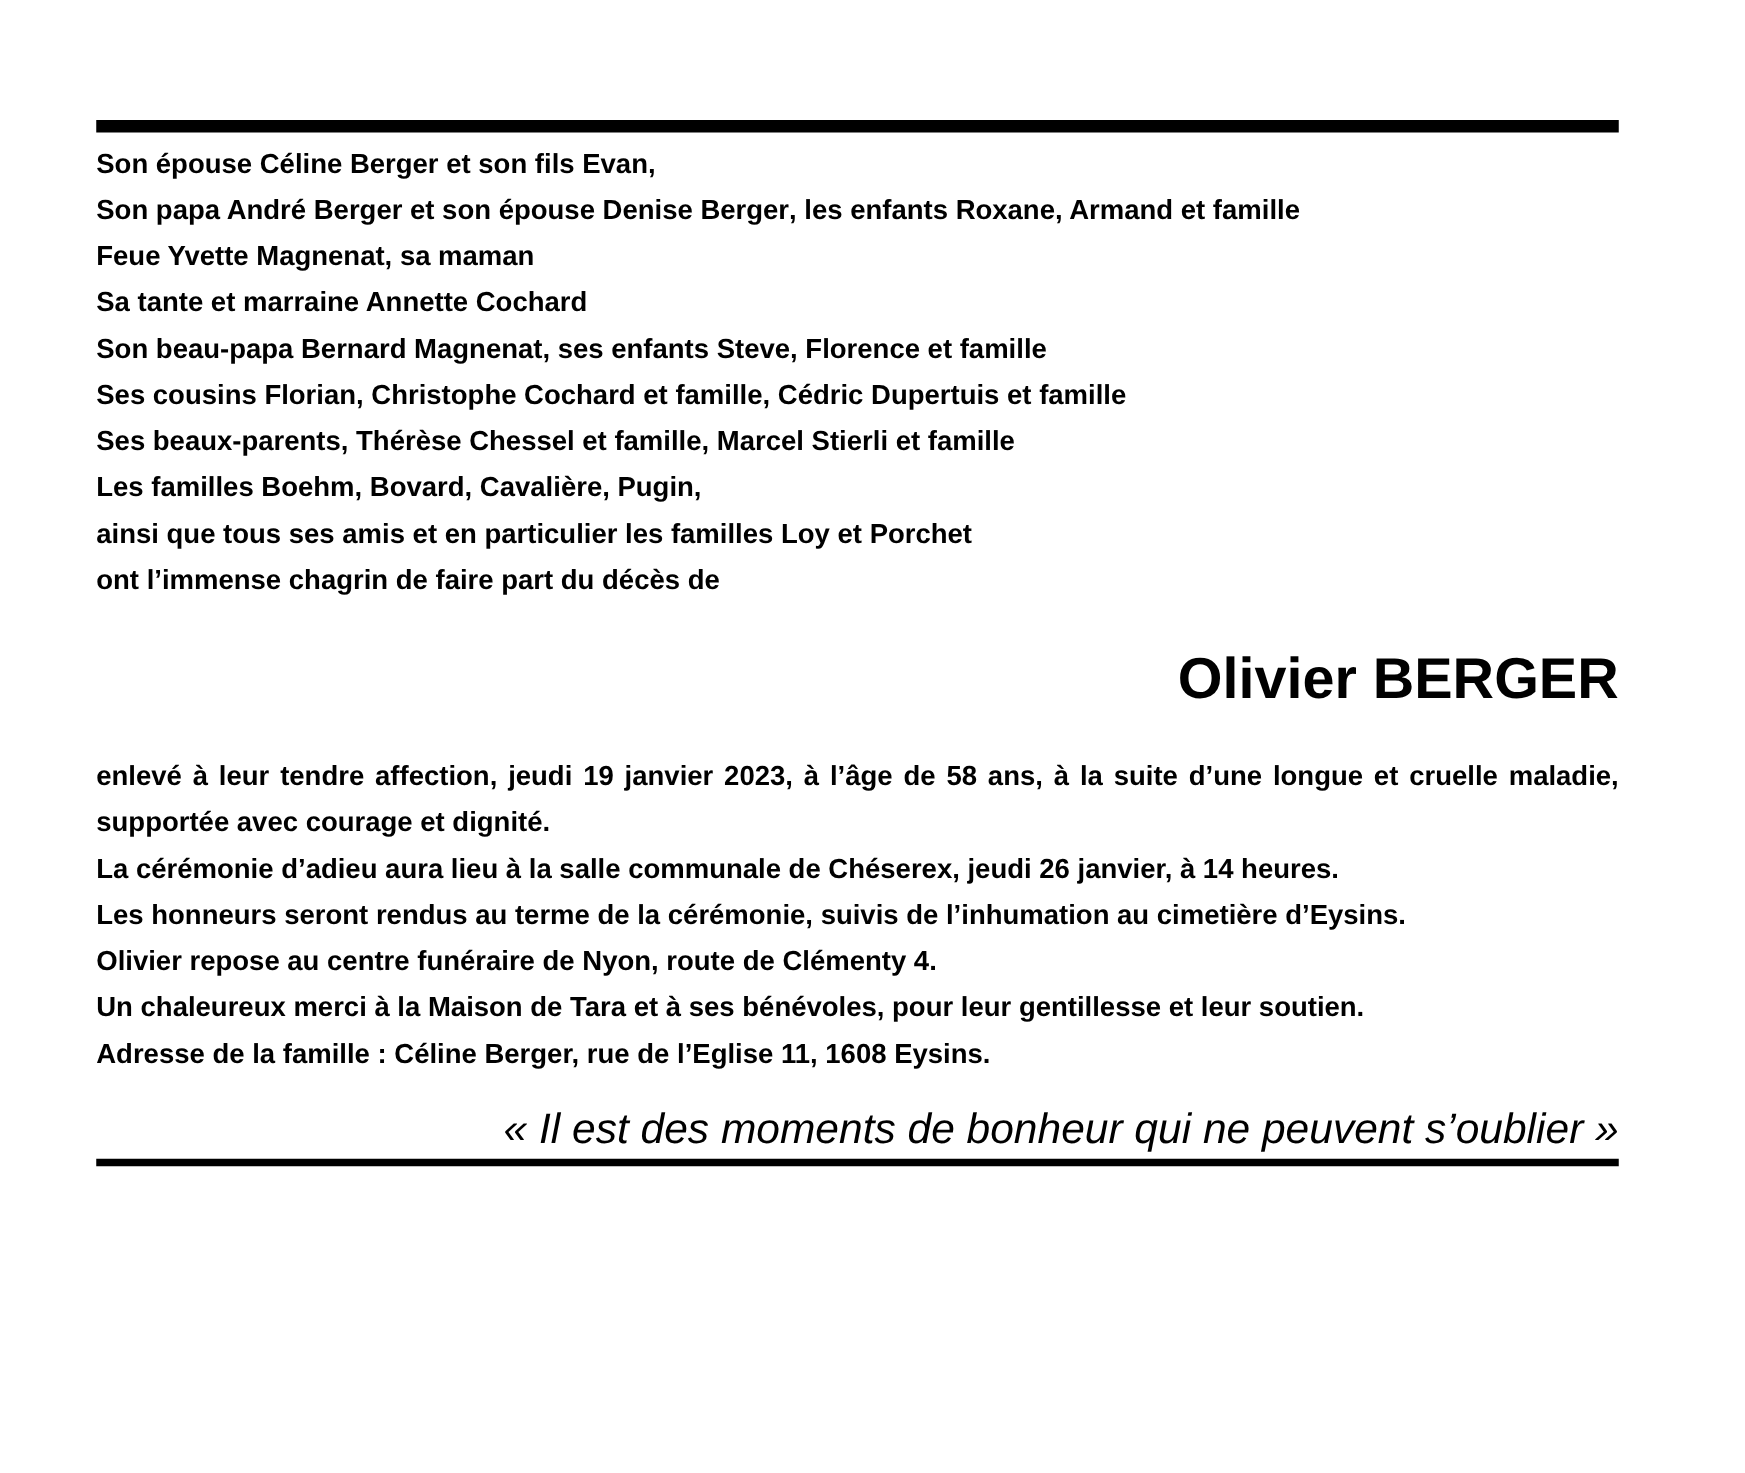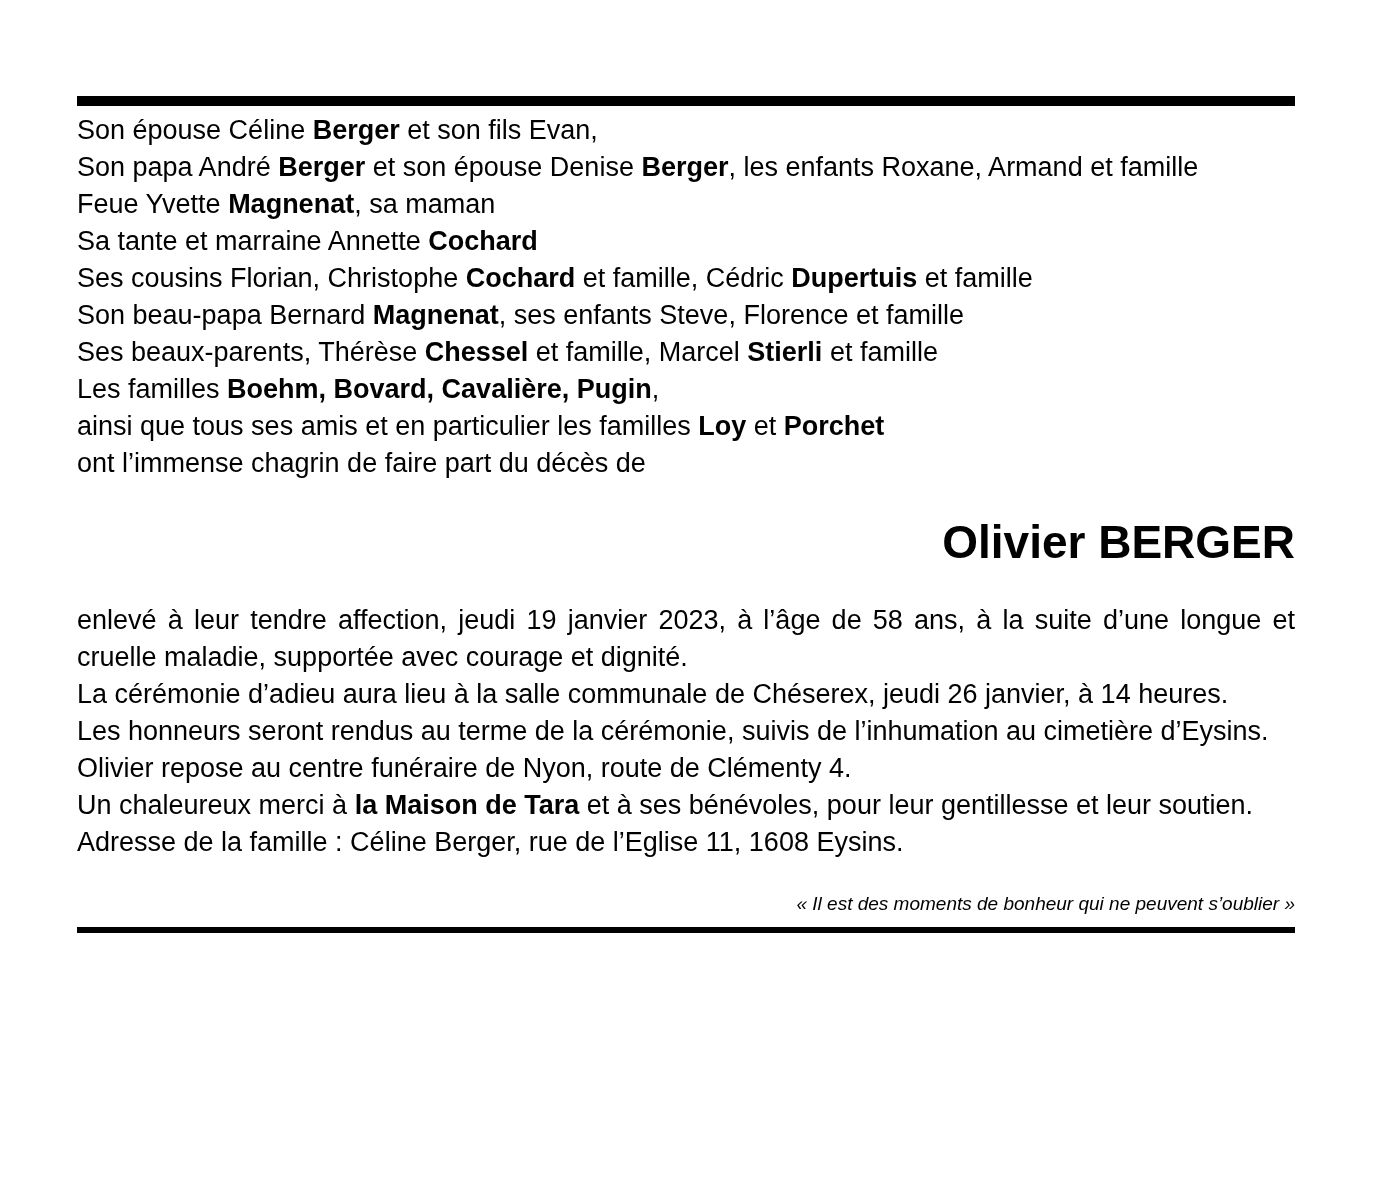--- a/index.html
+++ b/index.html
@@ -24,62 +24,63 @@
   .rule-top {
     height: 10px;
     background: #000000;
   }
   .rule-bottom {
     height: 6px;
     background: #000000;
     margin-top: 5px;
   }
   .text-block {
-    font-size: 27px;
+    font-size: 22px;
     line-height: 37px;
     text-align: justify;
+    font-weight: bold;
   }
   .family-list {
     margin-top: 6px;
   }
   .text-block p {
     margin: 0;
   }
   .deceased-title {
     margin: 36px 0 0 0;
     font-size: 46px;
     line-height: 48px;
     font-weight: bold;
     text-align: right;
   }
   .announcement-body {
     margin-top: 36px;
   }
   .memorial-quote {
     margin-top: 24px;
-    font-size: 19px;
+    font-size: 34px;
     line-height: 37px;
     font-style: italic;
     text-align: right;
   }
 </style>
 </head>
 <body>
 
 <div class="page">
 
   <div class="rule-top"></div>
 
   <div class="text-block family-list">
       <p><span>Son épouse Céline </span><strong>Berger</strong><span> et son fils Evan,</span></p>
       <p><span>Son papa André </span><strong>Berger</strong><span> et son épouse Denise </span><strong>Berger</strong><span>, les enfants Roxane, Armand et famille</span></p>
       <p><span>Feue Yvette </span><strong>Magnenat</strong><span>, sa maman</span></p>
       <p><span>Sa tante et marraine Annette </span><strong>Cochard</strong></p>
+      <p><span>Son beau-papa Bernard </span><strong>Magnenat</strong><span>, ses enfants Steve, Florence et famille</span></p>
       <p><span>Ses cousins Florian, Christophe </span><strong>Cochard</strong><span> et famille, Cédric </span><strong>Dupertuis</strong><span> et famille</span></p>
-      <p><span>Son beau-papa Bernard </span><strong>Magnenat</strong><span>, ses enfants Steve, Florence et famille</span></p>
       <p><span>Ses beaux-parents, Thérèse </span><strong>Chessel</strong><span> et famille, Marcel </span><strong>Stierli</strong><span> et famille</span></p>
       <p><span>Les familles </span><strong>Boehm, Bovard, Cavalière, Pugin</strong><span>,</span></p>
       <p><span>ainsi que tous ses amis et en particulier les familles </span><strong>Loy</strong><span> et </span><strong>Porchet</strong></p>
       <p><span>ont l’immense chagrin de faire part du décès de</span></p>
     </div>
 
   <h1 class="deceased-title">Olivier BERGER</h1>
 
   <div class="text-block announcement-body">
       <p><span>enlevé à leur tendre affection, jeudi 19 janvier 2023, à l’âge de 58 ans, à la suite d’une longue et cruelle maladie, supportée avec courage et dignité.</span></p>

